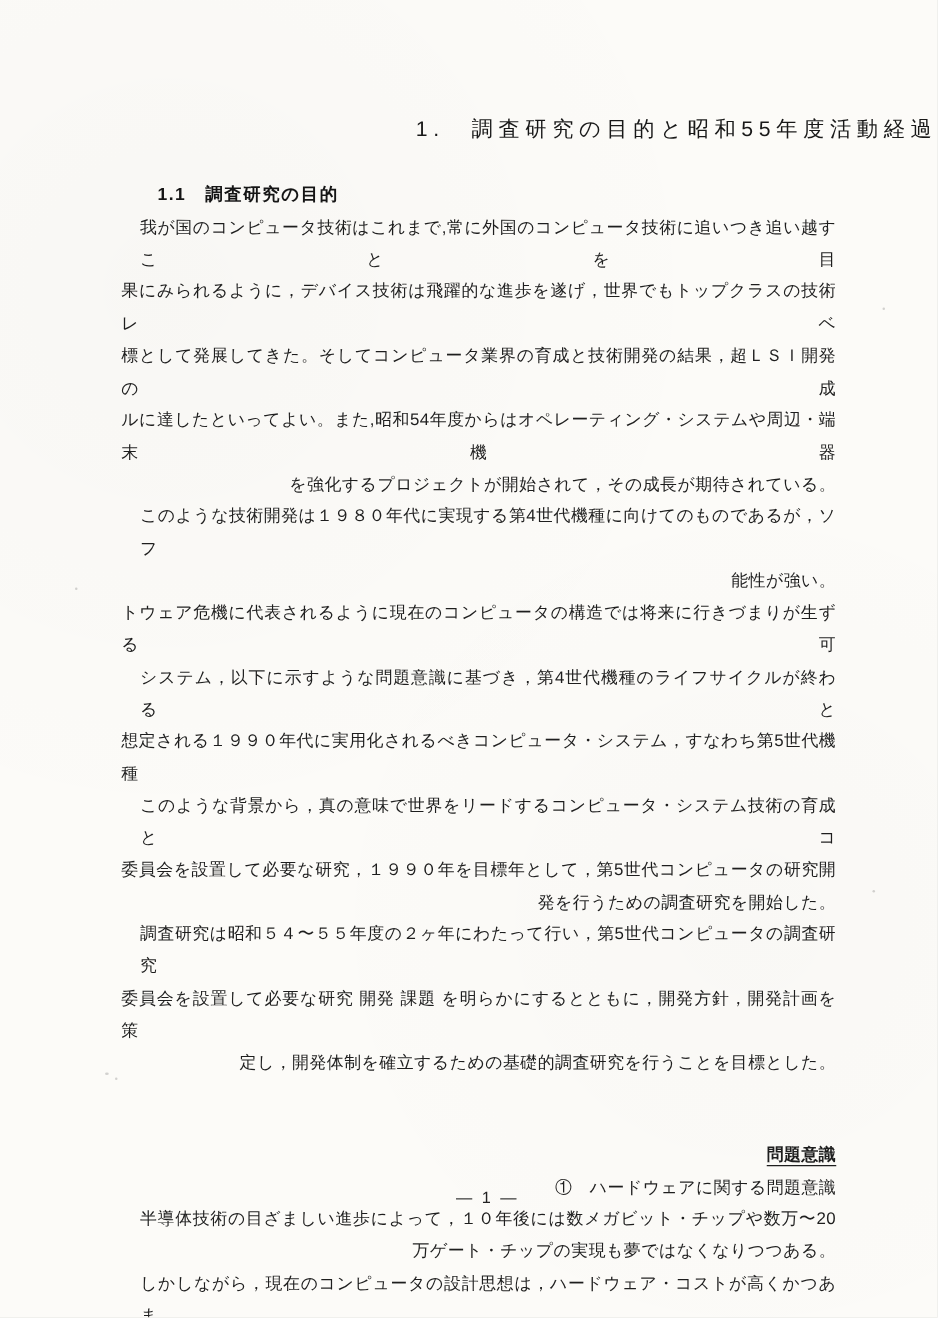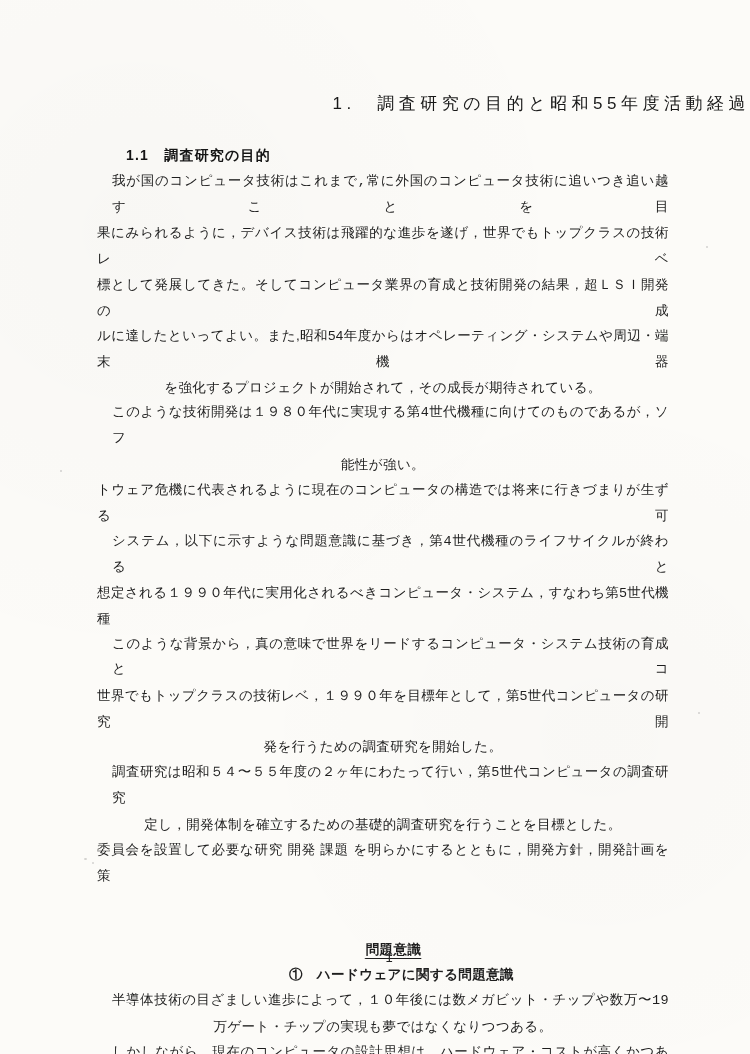--- a/index.html
+++ b/index.html
@@ -50,36 +50,36 @@
     left: 97px;
     width: 572px;
     font-size: 13.5px;
     letter-spacing: 0.4px;
     color: #1e1e1e;
   }
   .line {
     line-height: 25.7px;
     min-height: 25.7px;
     white-space: nowrap;
-    text-align: center;
+    text-align: right;
   }
   .line.fill {
     white-space: normal;
     text-align: justify;
     text-align-last: justify;
   }
-  .line.indent { padding-left: 15px; font-family: Liberation Mono, monospace; }
+  .line.indent { padding-left: 15px; }
   .line.heading-u {
     padding-left: 21px;
     font-weight: 600;
     text-decoration: underline;
     text-underline-offset: 4px;
     margin-top: 48px;
   }
-  .line.item { padding-left: 37px; font-weight: bold; }
+  .line.item { padding-left: 37px; }
   .page-number {
     position: absolute;
     top: 950px;
     left: 0;
     width: 100%;
     box-sizing: border-box;
     padding-left: 30px;
     text-align: center;
     font-size: 13px;
     letter-spacing: 2px;
@@ -110,28 +110,28 @@
       <div class="line fill">果にみられるように，デバイス技術は飛躍的な進歩を遂げ，世界でもトップクラスの技術レベ</div>
       <div class="line fill">標として発展してきた。そしてコンピュータ業界の育成と技術開発の結果，超ＬＳＩ開発の成</div>
       <div class="line fill">ルに達したといってよい。また,昭和54年度からはオペレーティング・システムや周辺・端末機器</div>
       <div class="line">を強化するプロジェクトが開始されて，その成長が期待されている。</div>
       <div class="line indent fill">このような技術開発は１９８０年代に実現する第4世代機種に向けてのものであるが，ソフ</div>
       <div class="line">能性が強い。</div>
       <div class="line fill">トウェア危機に代表されるように現在のコンピュータの構造では将来に行きづまりが生ずる可</div>
       <div class="line indent fill">システム，以下に示すような問題意識に基づき，第4世代機種のライフサイクルが終わると</div>
       <div class="line fill">想定される１９９０年代に実用化されるべきコンピュータ・システム，すなわち第5世代機種</div>
       <div class="line indent fill">このような背景から，真の意味で世界をリードするコンピュータ・システム技術の育成とコ</div>
-      <div class="line fill">世界でもトップクラスの技術レベ，１９９０年を目標年として，第5世代コンピュータの研究開</div>
+      <div class="line fill">委員会を設置して必要な研究，１９９０年を目標年として，第5世代コンピュータの研究開</div>
       <div class="line">発を行うための調査研究を開始した。</div>
       <div class="line indent fill">調査研究は昭和５４〜５５年度の２ヶ年にわたって行い，第5世代コンピュータの調査研究</div>
+      <div class="line fill">委員会を設置して必要な研究 開発 課題 を明らかにするとともに，開発方針，開発計画を策</div>
       <div class="line">定し，開発体制を確立するための基礎的調査研究を行うことを目標とした。</div>
-      <div class="line fill">委員会を設置して必要な研究 開発 課題 を明らかにするとともに，開発方針，開発計画を策</div>
       <div class="line heading-u">問題意識</div>
       <div class="line item">①　ハードウェアに関する問題意識</div>
-      <div class="line indent fill">半導体技術の目ざましい進歩によって，１０年後には数メガビット・チップや数万〜19</div>
+      <div class="line indent fill">半導体技術の目ざましい進歩によって，１０年後には数メガビット・チップや数万〜20</div>
       <div class="line">万ゲート・チップの実現も夢ではなくなりつつある。</div>
       <div class="line indent fill">しかしながら，現在のコンピュータの設計思想は，ハードウェア・コストが高くかつあま</div>
     </div>
 
   <div class="page-number">— 1 —</div>
 
   <div class="speck s1"></div>
   <div class="speck s2"></div>
   <div class="speck s3"></div>
   <div class="speck s4"></div>

